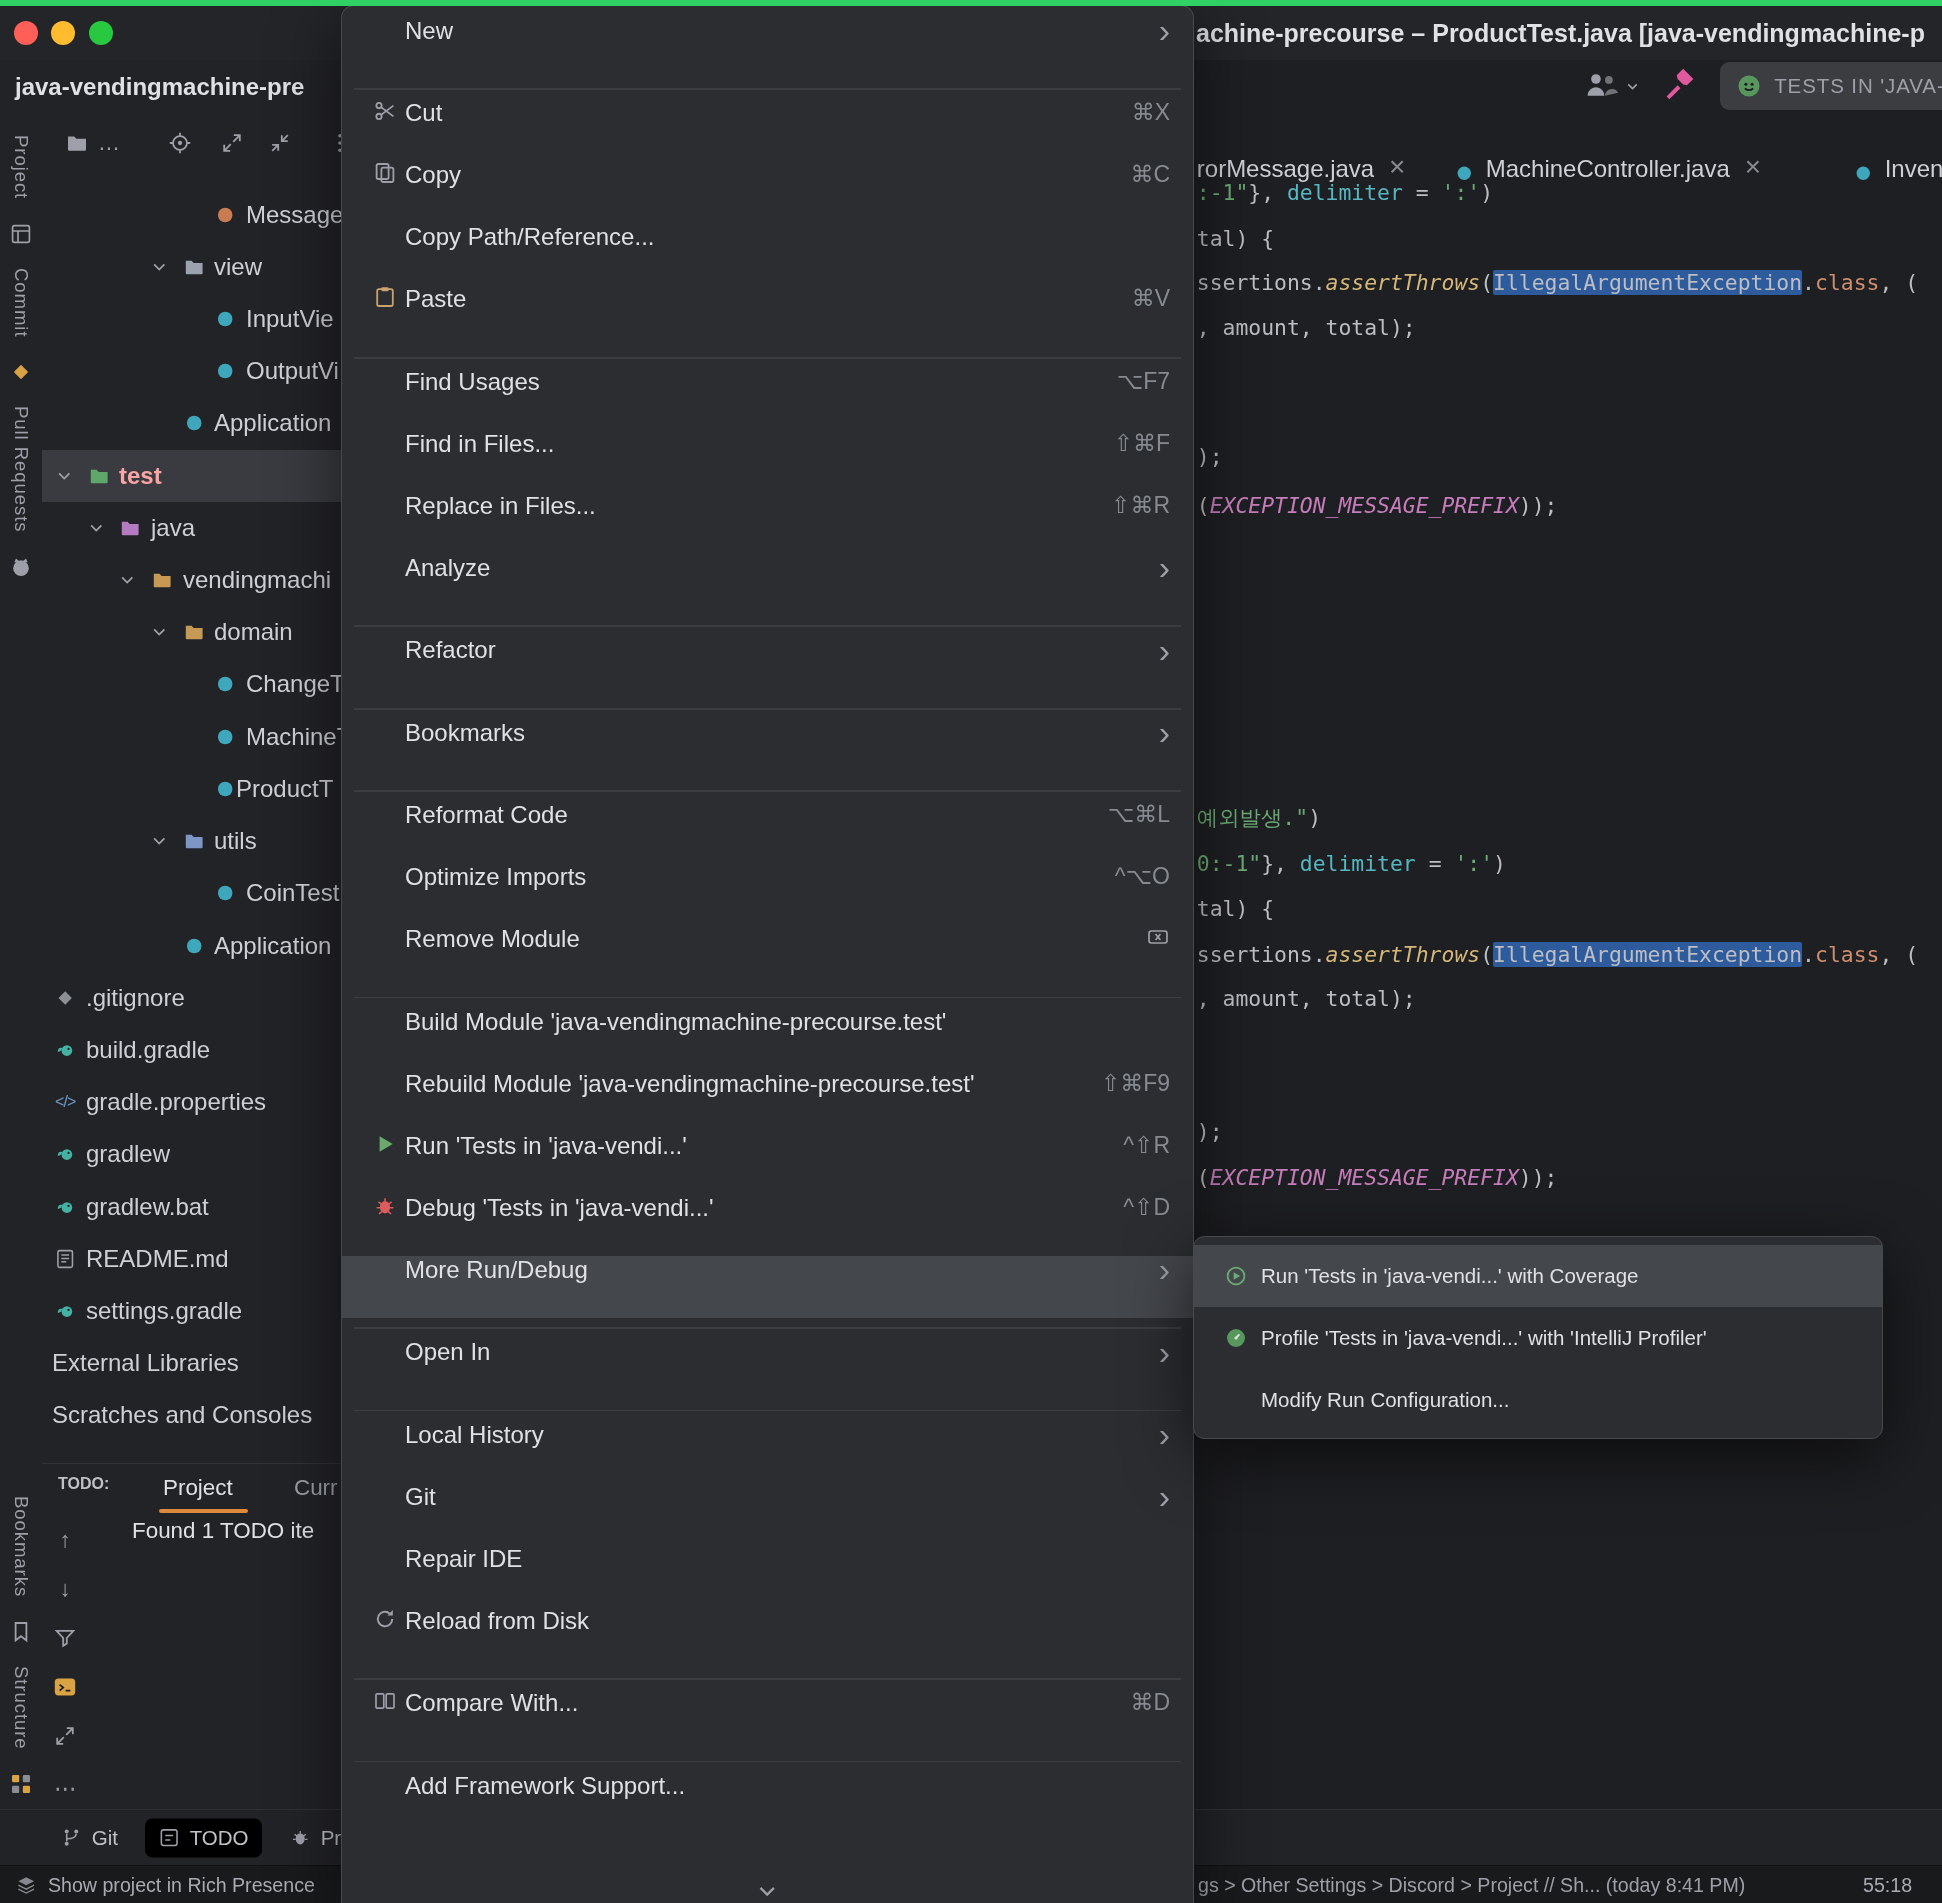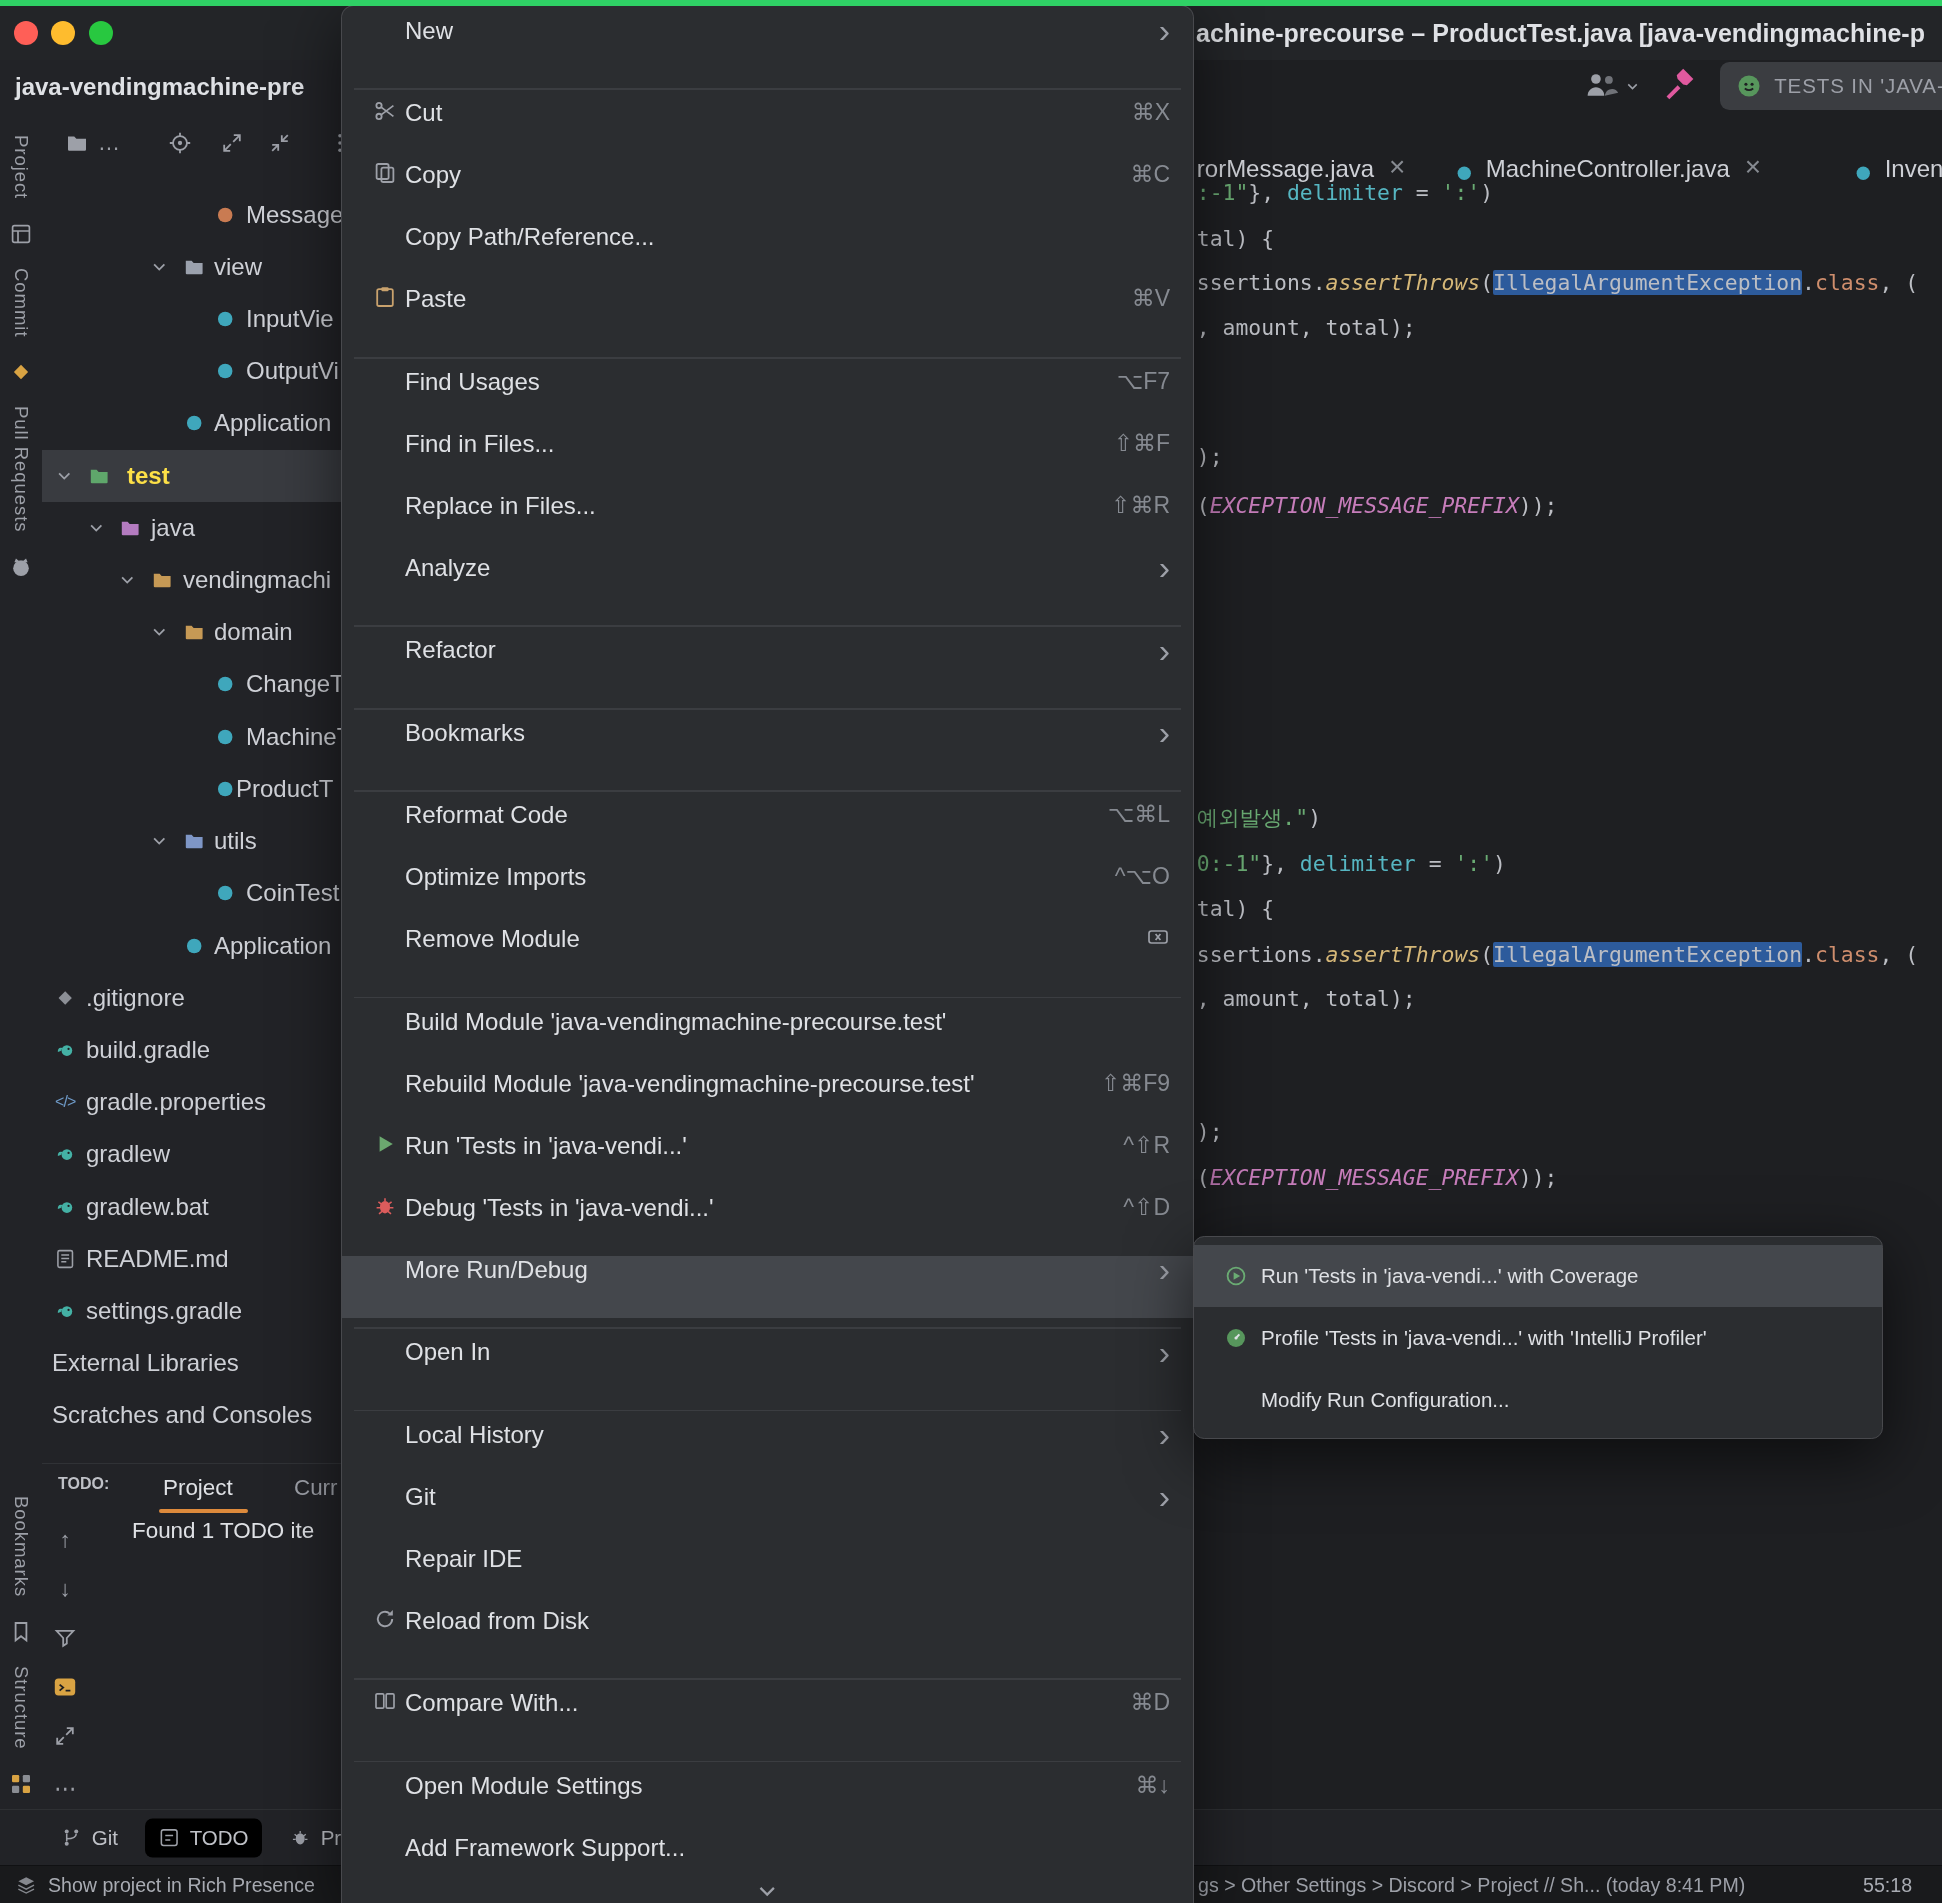--- a/index.html
+++ b/index.html
@@ -279,21 +279,21 @@
           <span class="icon abs" style="width: 20.5px; height: 20.5px; color: rgb(157, 160, 168); left: 54px;">
             <svg viewBox="0 0 20 20" fill="none">
               <path d="M5 7.5l5 5 5-5" stroke="currentColor" stroke-width="1.8"></path>
             </svg>
           </span>
           <span class="icon abs" style="width: 22.4px; height: 22.4px; color: rgb(95, 167, 107); left: 88px;">
             <svg viewBox="0 0 20 20">
               <path d="M2.5 4.5h5.2l1.8 2h8v9a1 1 0 0 1-1 1h-13a1 1 0 0 1-1-1z" fill="currentColor"></path>
             </svg>
           </span>
-          <span class="tlabel" style="left: 127px; font-weight: bold; color: #fde047;">test</span>
+          <span class="tlabel" style="left: 119px; font-weight: bold; color: #fca5a5;">test</span>
         </div>
         <div class="trow" style="top: 442px;">
           <span class="icon abs" style="width: 20.5px; height: 20.5px; color: rgb(157, 160, 168); left: 86px;">
             <svg viewBox="0 0 20 20" fill="none">
               <path d="M5 7.5l5 5 5-5" stroke="currentColor" stroke-width="1.8"></path>
             </svg>
           </span>
           <span class="icon abs" style="width: 22.4px; height: 22.4px; color: rgb(180, 123, 192); left: 119px;">
             <svg viewBox="0 0 20 20">
               <path d="M2.5 4.5h5.2l1.8 2h8v9a1 1 0 0 1-1 1h-13a1 1 0 0 1-1-1z" fill="currentColor"></path>
@@ -800,27 +800,20 @@
           </span>
         </span>
         <span class="mlabel">Compare With...</span>
         <span class="mright">
           <span class="msc">⌘D</span>
         </span>
       </div>
       <div class="msep"></div>
       <div class="mi">
         <span class="mslot"></span>
-        <span class="mlabel">Open Module Settings</span>
-        <span class="mright">
-          <span class="msc">⌘↓</span>
-        </span>
-      </div>
-      <div class="mi">
-        <span class="mslot"></span>
         <span class="mlabel">Add Framework Support...</span>
         <span class="mright"></span>
       </div>
       <div class="mscroll">
         <svg viewBox="0 0 20 20" fill="none" style="width:22.4px;height:22.4px">
           <path d="M4 7l6 6 6-6" stroke="currentColor" stroke-width="2"></path>
         </svg>
       </div>
     </div>
   <div id="runSubmenu">

